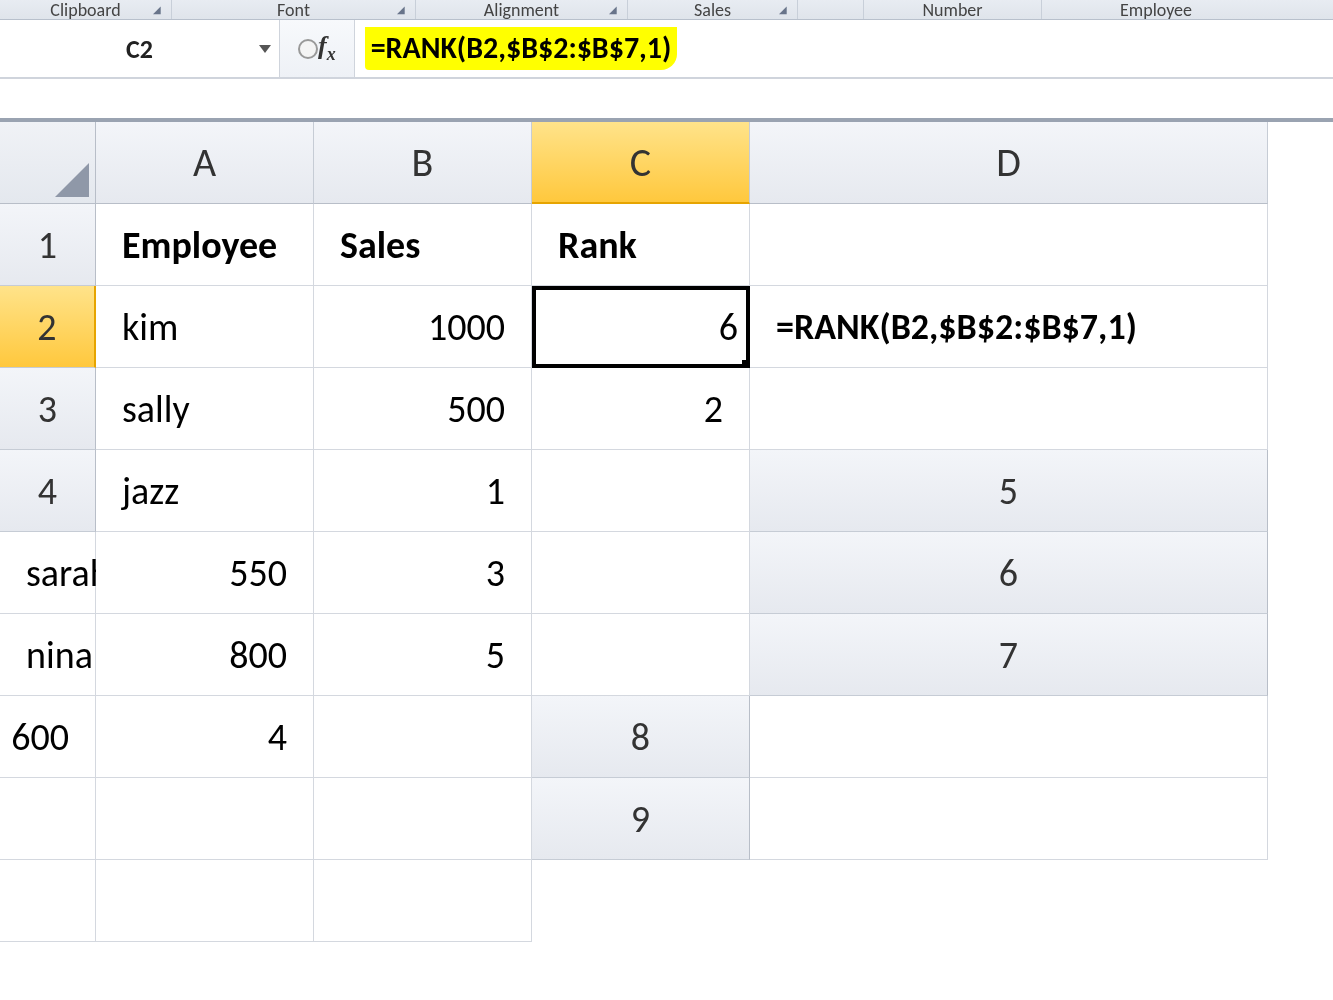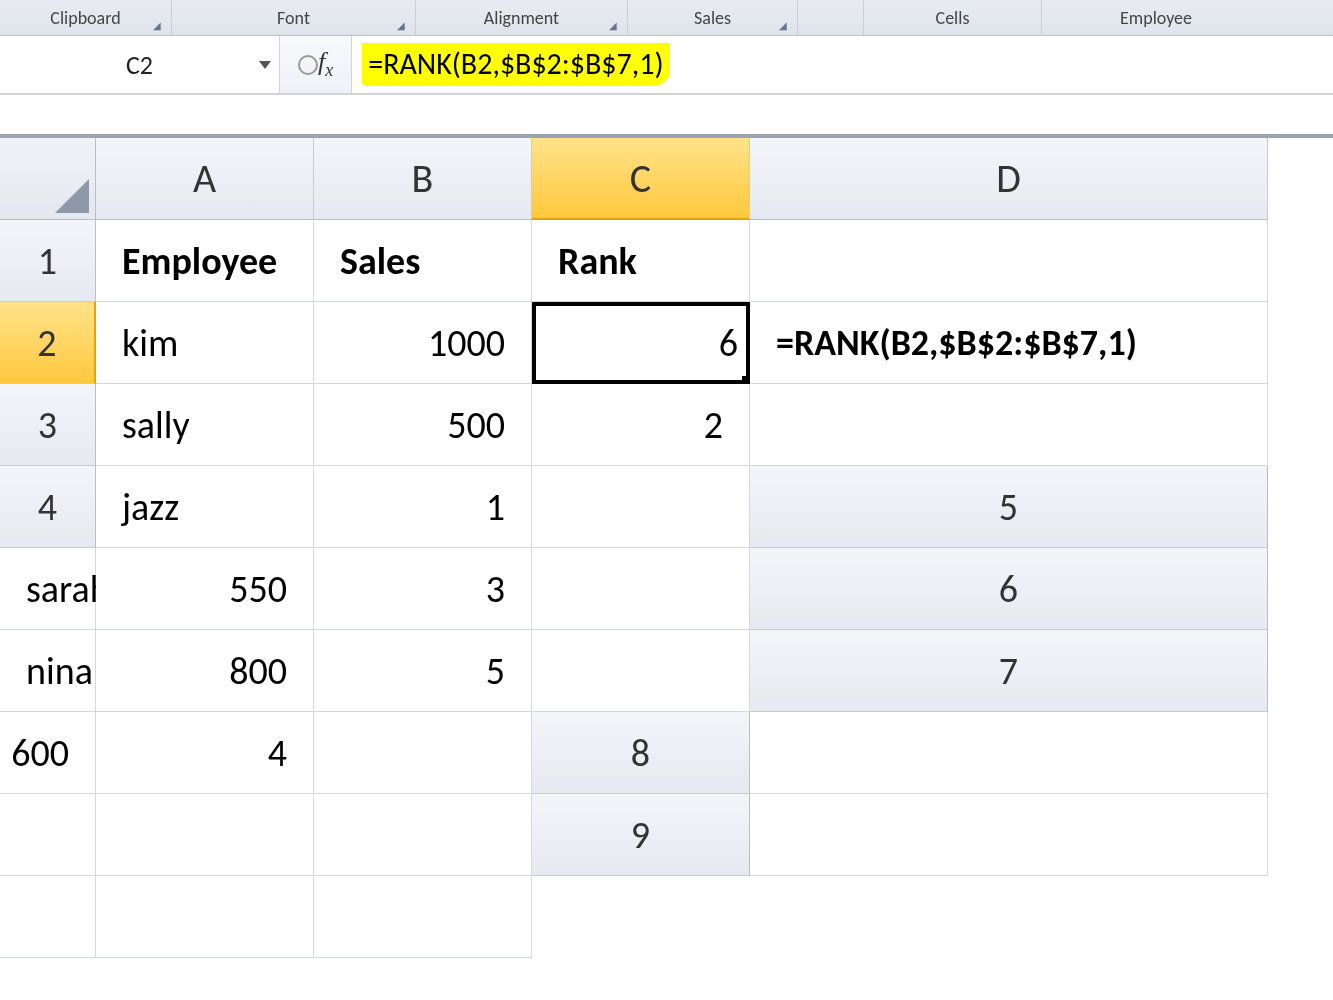--- a/index.html
+++ b/index.html
@@ -7,21 +7,21 @@
       font-family: Calibri, "Segoe UI", sans-serif;
       background: #fff;
       width: 1333px;
       height: 1000px;
       overflow: hidden;
     }
 
     
     .ribbon-groups {
       display: flex;
-      height: 36px;
+      height: 20px;
       background: linear-gradient(#e8ecf2, #dfe4eb);
       border-bottom: 1px solid #b8c0cc;
       font-size: 18px;
       color: #444;
     }
     .ribbon-group {
       display: flex;
       align-items: center;
       justify-content: center;
       position: relative;
@@ -38,20 +38,21 @@
       color: #68748a;
     }
 
     
     .formula-bar {
       display: flex;
       align-items: stretch;
       height: 58px;
       background: #f6f8fb;
       border-bottom: 1px solid #cfd4dc;
+      font-weight: bold;
     }
     .namebox-wrap {
       width: 280px;
       display: flex;
       align-items: center;
       border-right: 1px solid #cfd4dc;
       background: #fff;
       position: relative;
     }
     .namebox {
@@ -211,21 +212,21 @@
   <div class="ribbon-group" style="width:212px">
     <span>Alignment</span>
     <span class="dlg-launch">◢</span>
   </div>
   <div class="ribbon-group" style="width:170px">
     <span>Sales</span>
     <span class="dlg-launch">◢</span>
   </div>
   <div class="ribbon-group" style="width:66px"></div>
   <div class="ribbon-group" style="width:178px">
-    <span>Cells</span>
+    <span>Number</span>
   </div>
   <div class="ribbon-group" style="width:228px;border-right:none">
     <span>Employee</span>
   </div>
 </div>
 
 <div class="formula-bar">
   <div class="namebox-wrap">
     <div class="namebox">C2</div>
     <div class="namebox-dropdown"></div>

